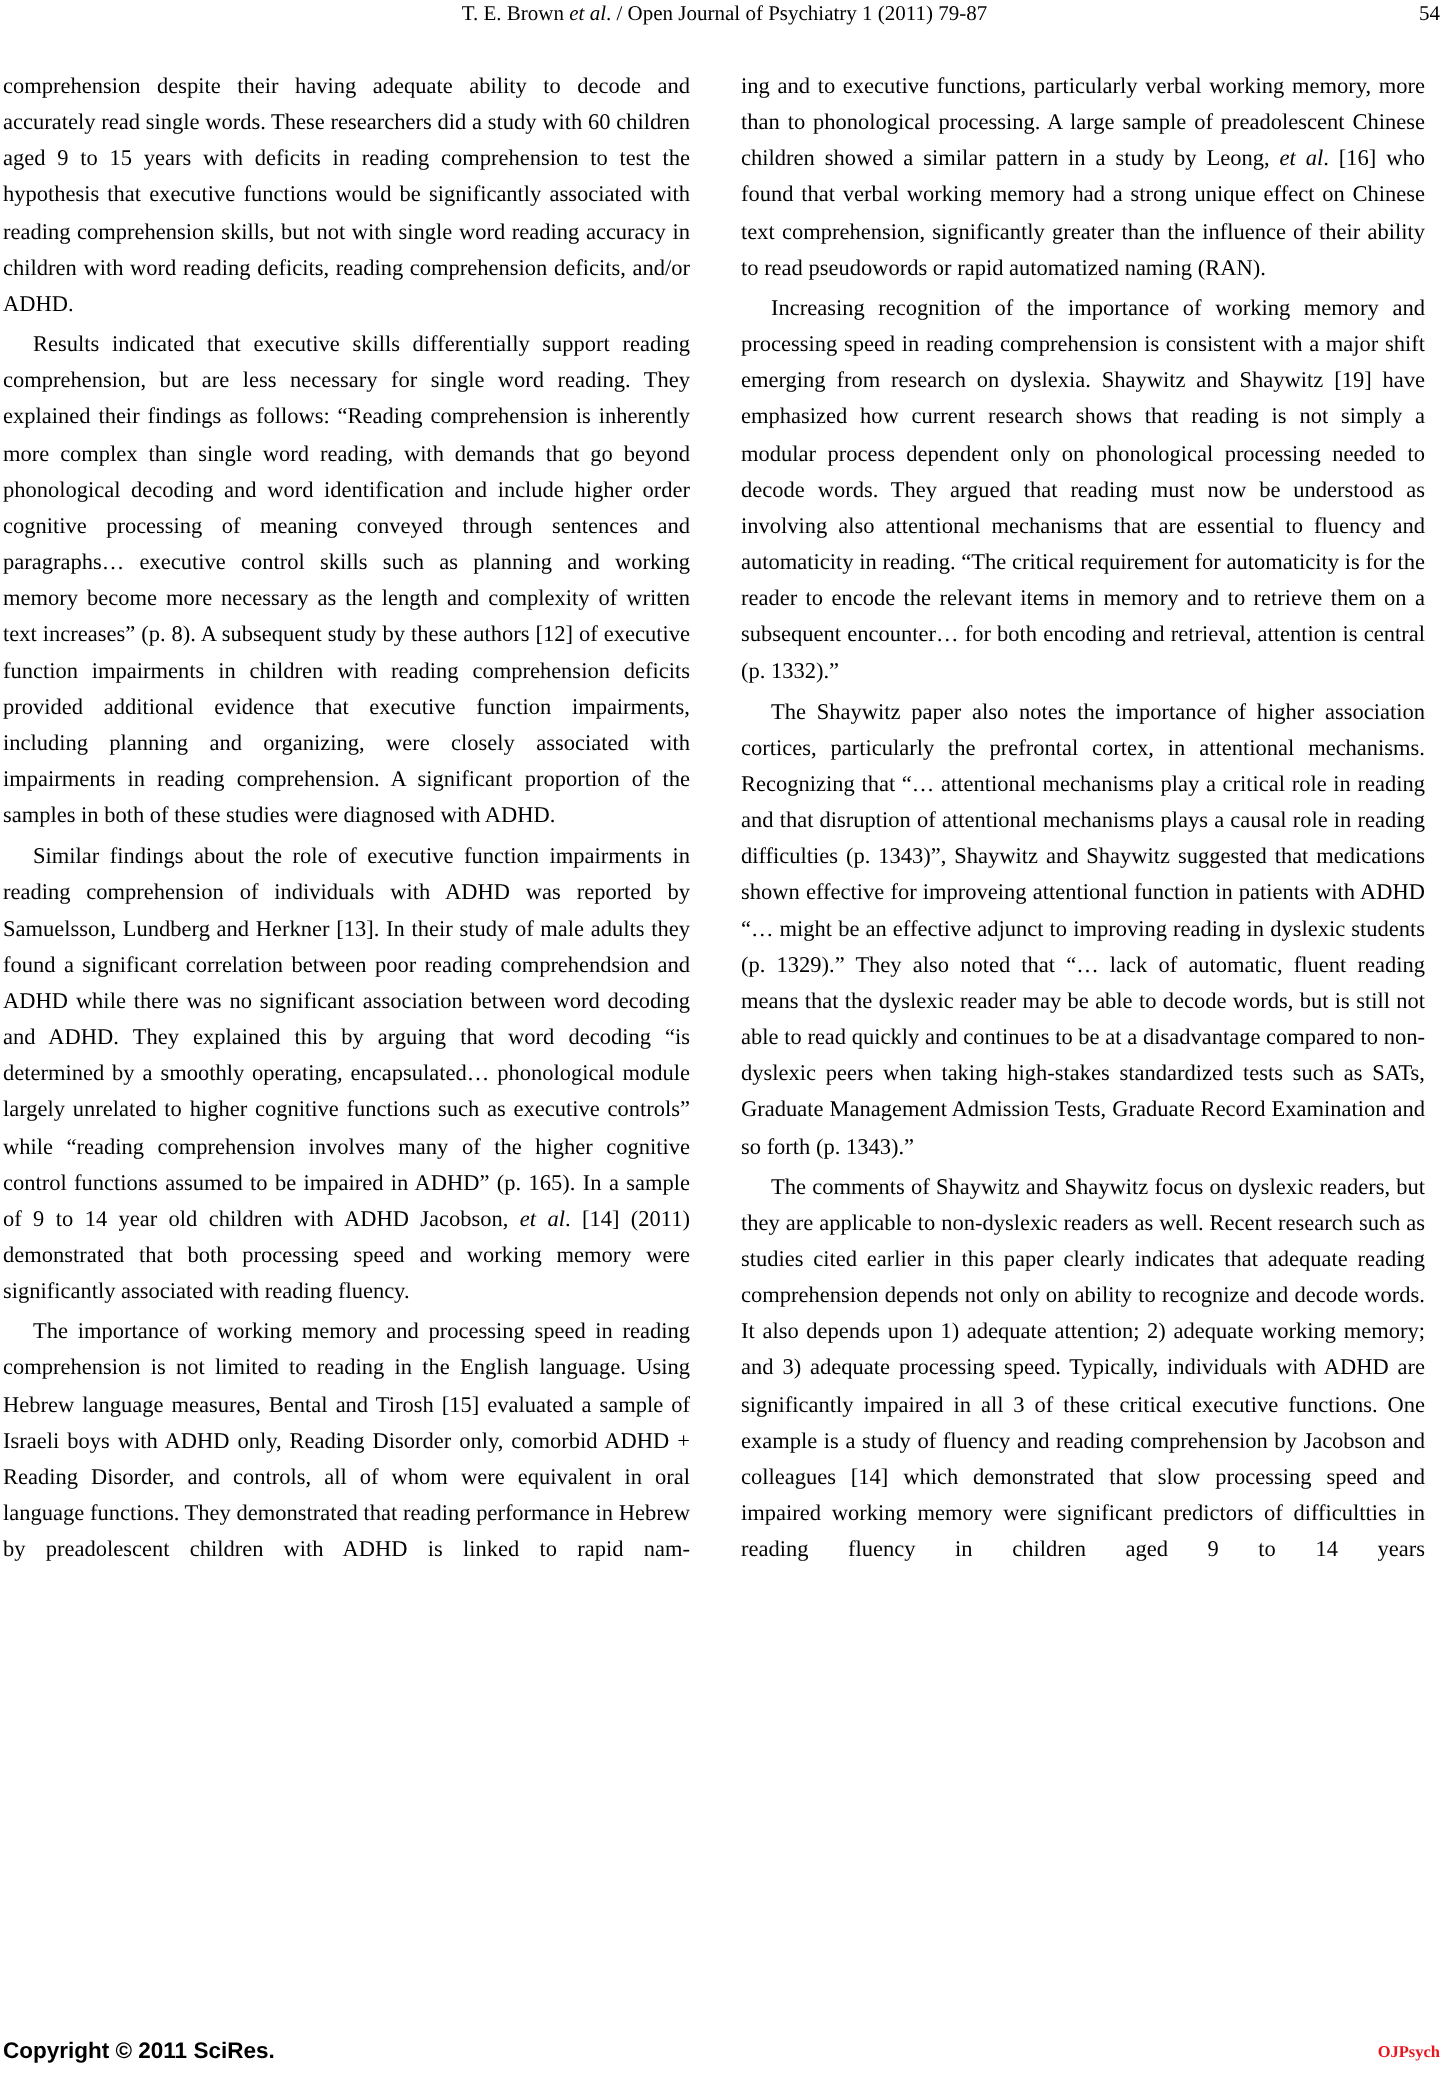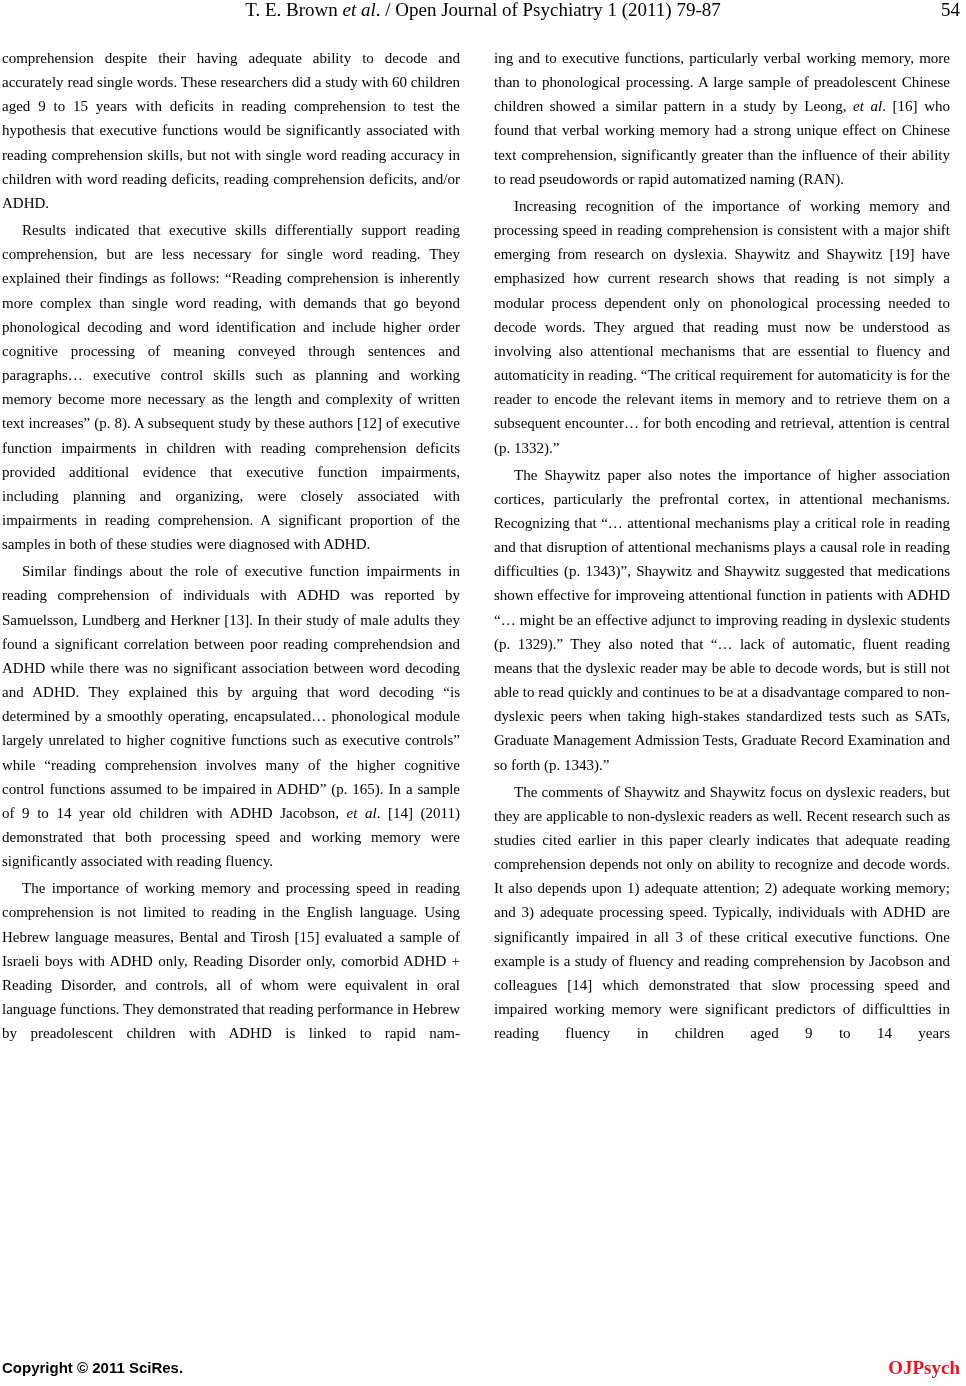--- a/index.html
+++ b/index.html
@@ -14,21 +14,21 @@
       overflow: hidden;
       color: #000000;
       font-family: "Liberation Serif", "DejaVu Serif", serif;
     }
     .running-header {
       position: absolute;
       top: 0;
       left: 0;
       width: 966px;
       height: 20px;
-      font-size: 19px;
+      font-size: 14px;
       line-height: 20px;
     }
     .running-header .title {
       position: absolute;
       left: 0;
       right: 0;
       text-align: center;
       top: 0;
     }
     .running-header .page-num {
@@ -79,21 +79,21 @@
       font-size: 15px;
       line-height: 22px;
       color: #000000;
     }
     .footer .journal {
       position: absolute;
       right: 6px;
       top: 0;
       font-family: "Liberation Serif", "DejaVu Serif", serif;
       font-weight: bold;
-      font-size: 19px;
+      font-size: 11px;
       line-height: 22px;
     }
     em { font-style: italic; }
   </style>
 </head>
 <body>
 
 <div class="running-header">
   <div class="title"><span>T. E. Brown </span><em>et al</em><span>. / Open Journal of Psychiatry 1 (2011) 79-87</span></div>
   <div class="page-num">54</div>

